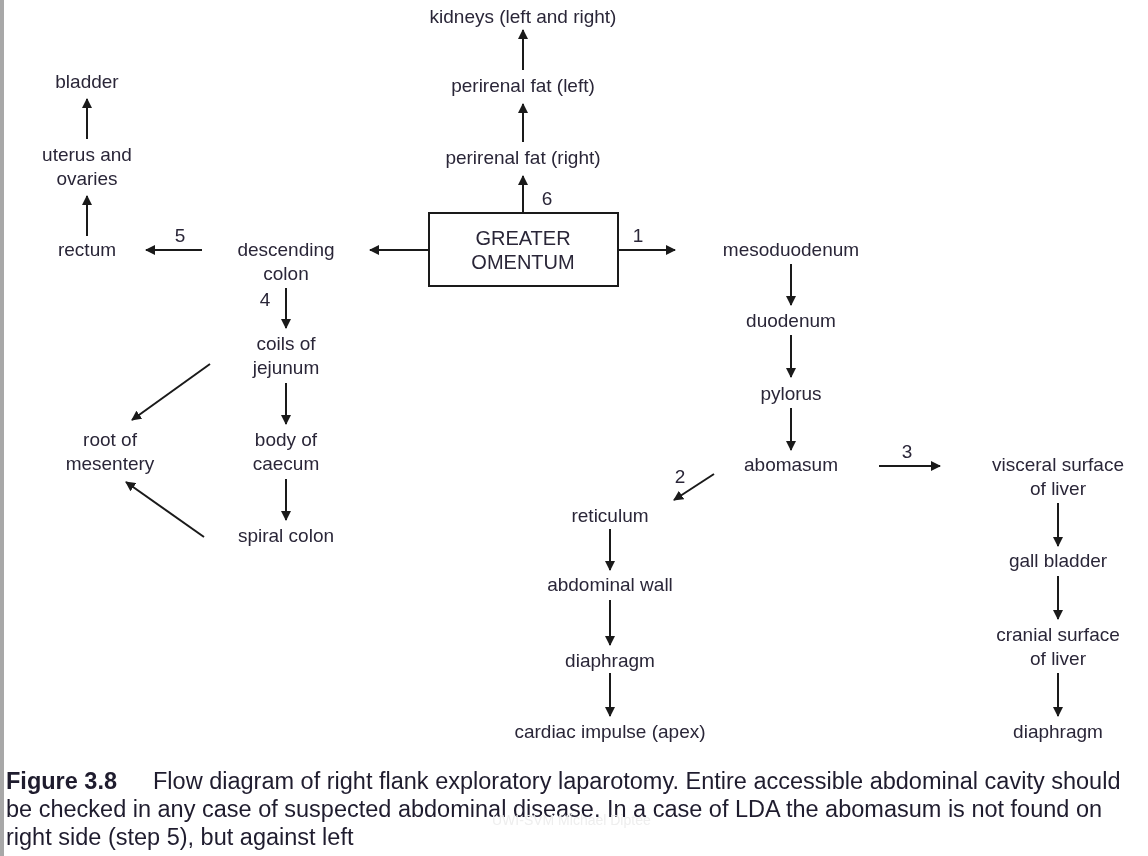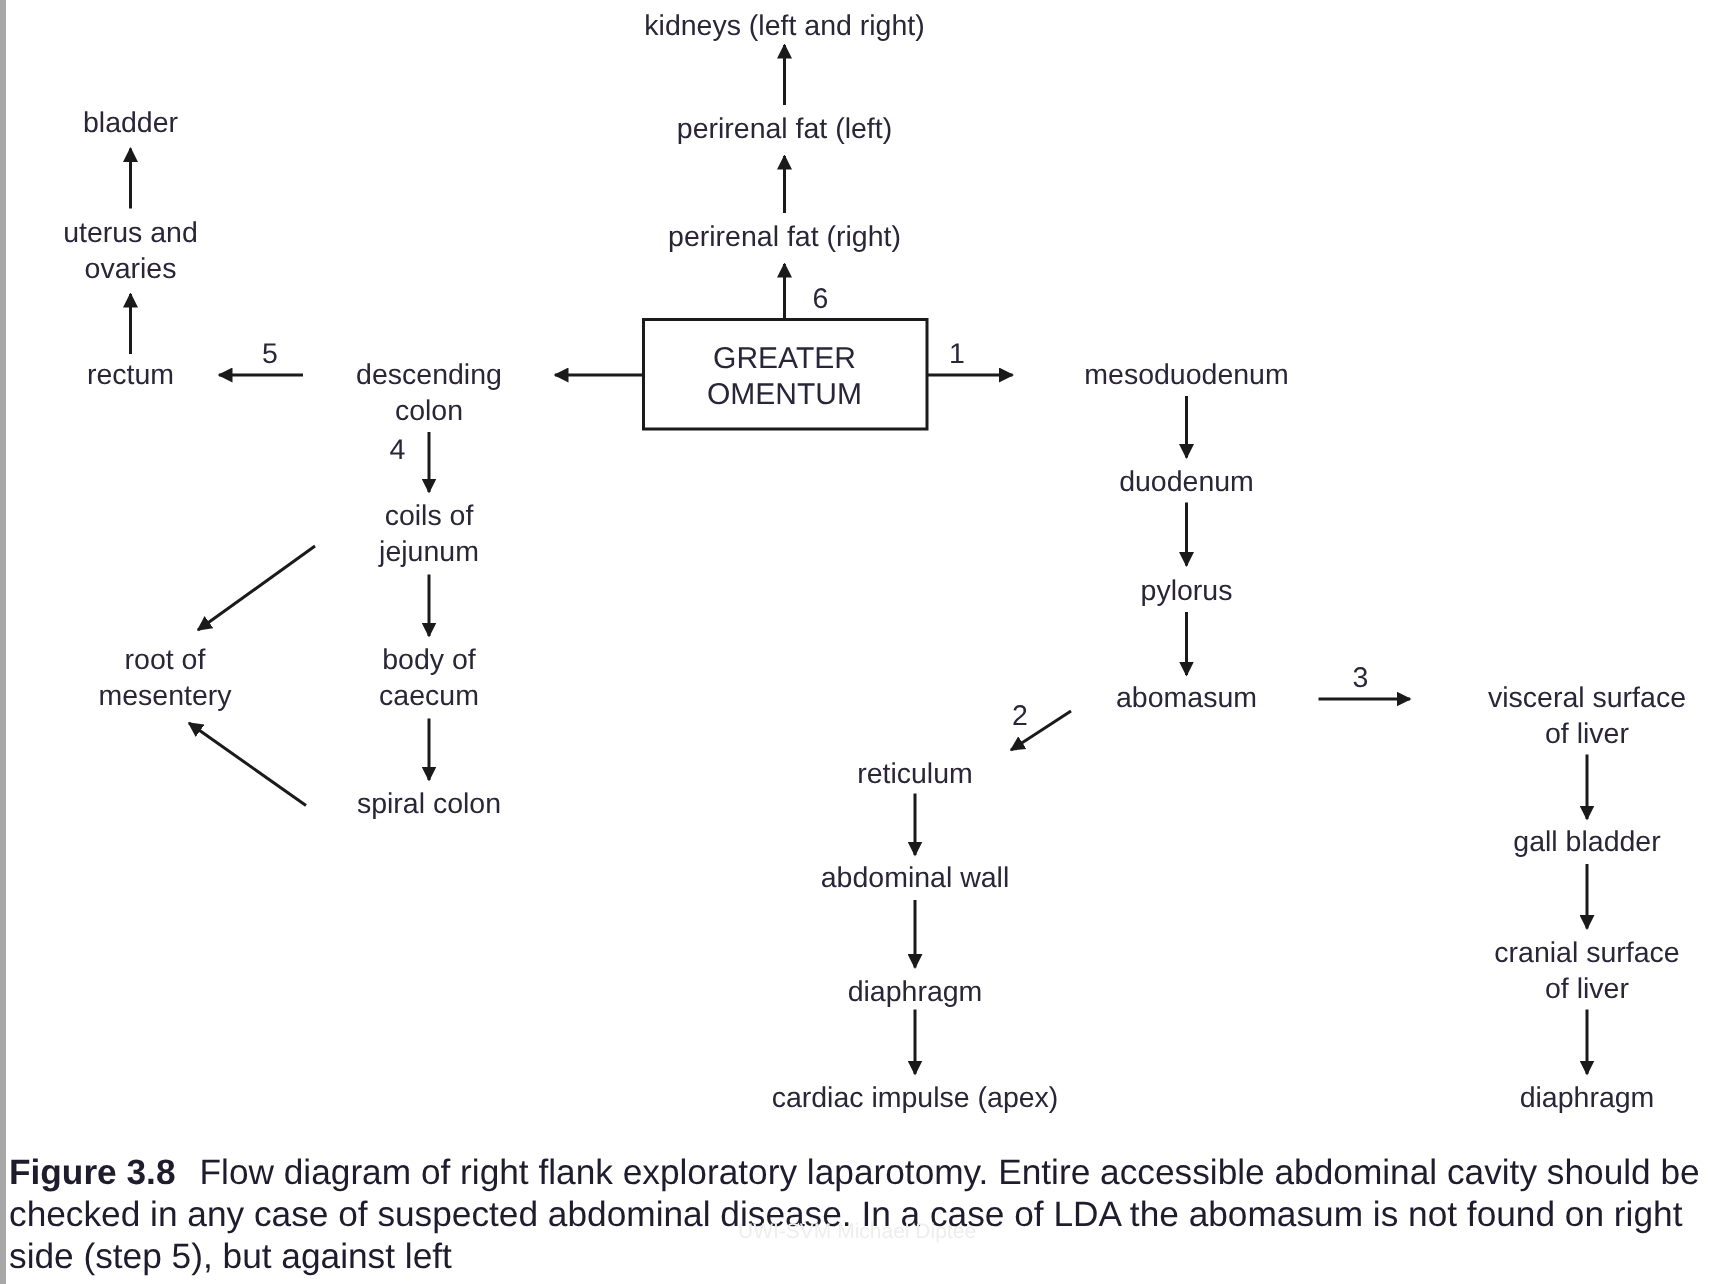--- a/index.html
+++ b/index.html
@@ -6,21 +6,21 @@
   body { width: 1148px; height: 856px; position: relative; overflow: hidden;
          font-family: "Liberation Sans", "DejaVu Sans", sans-serif; color: #1e1e2a; }
   .left-strip { position: absolute; left: 0; top: 0; width: 4px; height: 856px; background: #a8a8a8; }
   svg.diagram { position: absolute; left: 0; top: 0; }
   .node { font-family: "Liberation Sans", "DejaVu Sans", sans-serif; font-size: 19px; fill: #2a2638; }
   .step { font-family: "Liberation Sans", "DejaVu Sans", sans-serif; font-size: 19px; fill: #2a2638; }
   .boxlabel { font-family: "Liberation Sans", "DejaVu Sans", sans-serif; font-size: 20px; fill: #2a2638; }
   .caption { position: absolute; left: 6px; top: 767px; width: 1140px;
              font-family: "Liberation Sans", "DejaVu Sans", sans-serif; font-size: 23.5px;
              line-height: 28px; color: #1f1c2e; }
-  .caption .fig { font-weight: bold; margin-right: 16px; }
+  .caption .fig { font-weight: bold; margin-right: 36px; }
   .watermark { position: absolute; left: 492px; top: 812px; font-family: Liberation Sans, sans-serif;
                font-size: 14px; color: #eeeeee; }
 </style>
 </head>
 <body>
 
 <div class="left-strip"></div>
 
 <svg class="diagram" width="1148" height="760" viewBox="0 0 1148 760">
   <defs>

